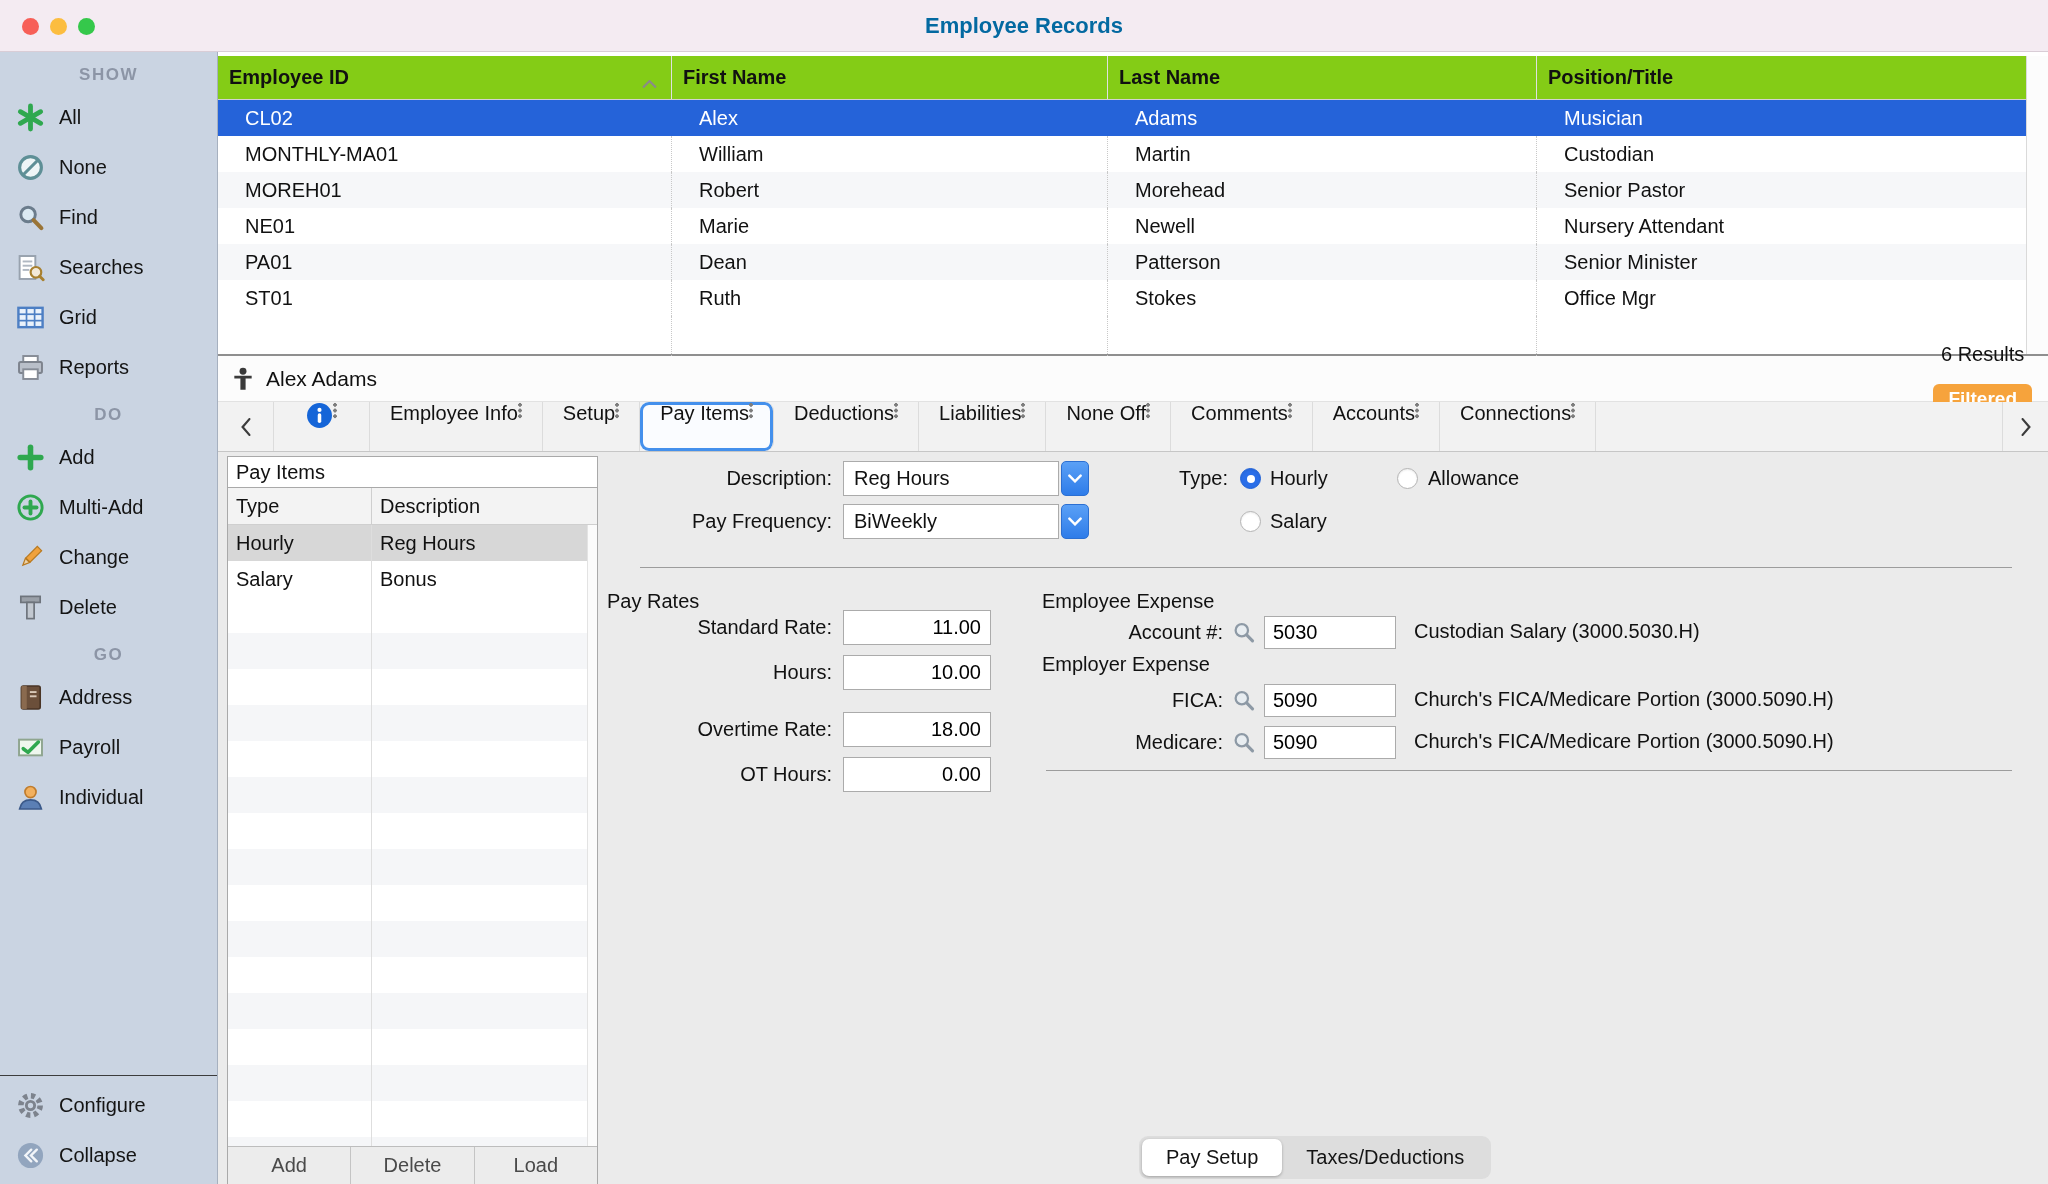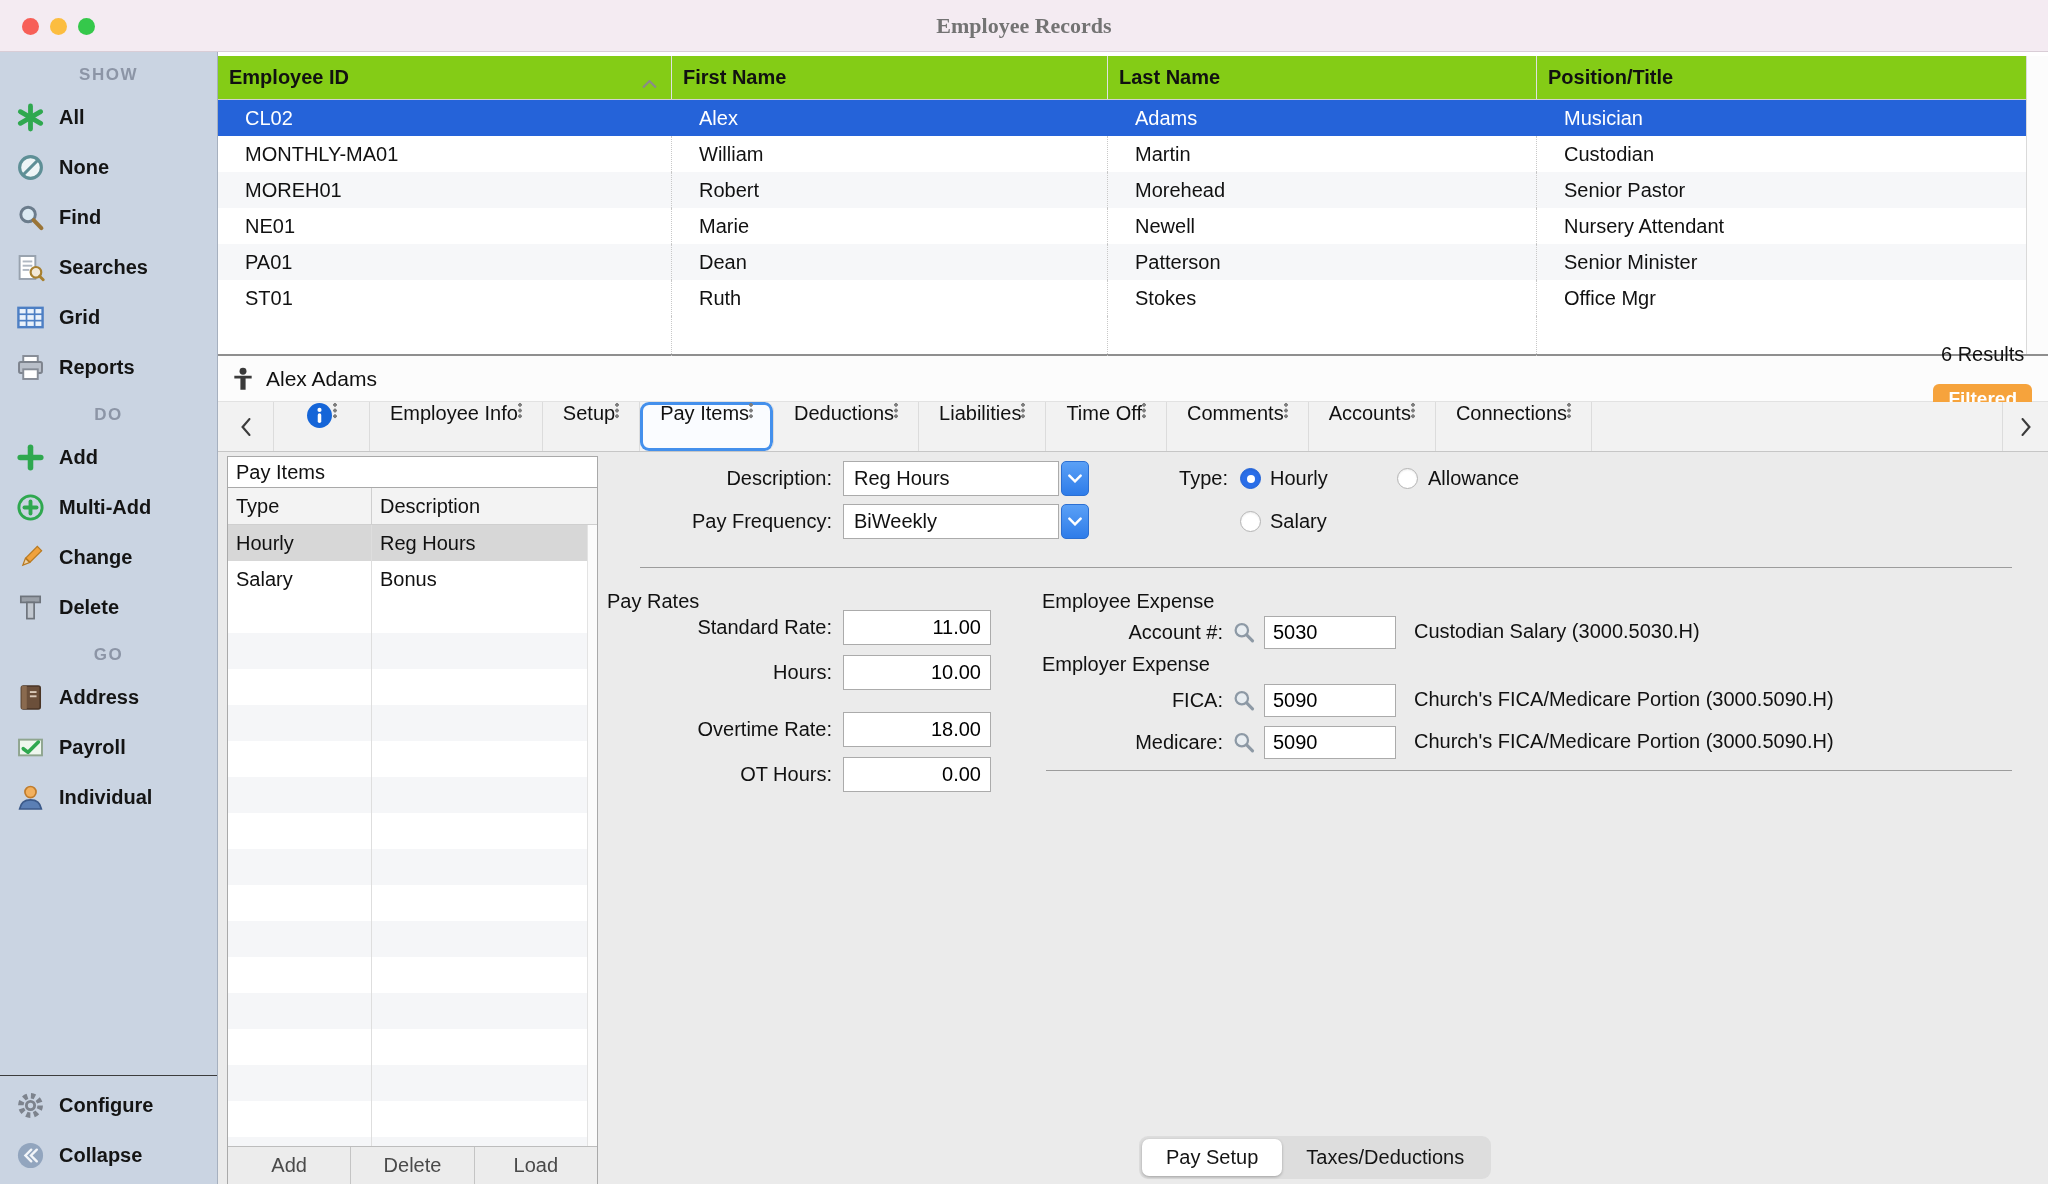--- a/index.html
+++ b/index.html
@@ -7,31 +7,31 @@
   body { font-family:"Liberation Sans","DejaVu Sans",sans-serif; font-size:20px; color:#111;
          background:#ebebeb; overflow:hidden; }
   .window { position:relative; width:2048px; height:1184px; background:#fff; }
 
   
   .titlebar { position:absolute; top:0; left:0; right:0; height:52px; background:#f4ebf2;
               border-bottom:1px solid #d9cdd6; display:flex; align-items:center; justify-content:center; z-index:5; }
   .traffic { position:absolute; left:22px; top:18px; display:flex; gap:11px; }
   .light { width:17px; height:17px; border-radius:50%; }
   .light.red{background:#f75f58;} .light.yellow{background:#fcbd40;} .light.green{background:#35c84b;}
-  .win-title { font-weight:bold; font-size:22px; color:#737373;font-family:Liberation Serif, serif; }
+  .win-title { font-weight:bold; font-size:22px; color:#0369a1; }
 
   
   .sidebar { position:absolute; top:52px; left:0; width:218px; bottom:0; background:#cad4e2;
              border-right:1px solid #a6b0bf; z-index:4; }
   .sb-section-label { text-align:center; font-size:17px; font-weight:bold; color:#8c95a6;
                       letter-spacing:1.5px; padding:13px 0 7px; }
   .sb-item { display:flex; align-items:center; gap:14px; height:50px; padding-left:16px; cursor:default; }
   .sb-icon { width:29px; height:29px; flex:0 0 29px; display:flex; }
   .sb-icon svg { width:100%; height:100%; }
-  .sb-label { font-size:20px; color:#141414; white-space:nowrap;font-weight:bold; }
+  .sb-label { font-size:20px; color:#141414; white-space:nowrap; }
   .sb-footer { position:absolute; left:0; right:0; bottom:4px; border-top:1px solid #3c3c3c; padding-top:4px; }
 
   
   .main { position:absolute; left:218px; top:52px; right:0; bottom:0; background:#fff; }
 
   
   .record-table { position:absolute; top:4px; left:0; right:0; height:300px; background:#fff;
                   border-bottom:2px solid #8f8f8f; padding-right:22px; }
   .t-header,.t-row,.t-empty { display:grid; grid-template-columns:454px 436px 429px 1fr; }
   .t-header { height:44px; background:#84cc16; border-bottom:1px solid #d2d2d2; font-weight:bold; }
@@ -409,21 +409,21 @@
         </div>
       <div class="tab">
           <span class="tab-label">Deductions</span>
           <span class="dots"></span>
         </div>
       <div class="tab">
           <span class="tab-label">Liabilities</span>
           <span class="dots"></span>
         </div>
       <div class="tab">
-          <span class="tab-label">Time Off</span>
+          <span class="tab-label">None Off</span>
           <span class="dots"></span>
         </div>
       <div class="tab">
           <span class="tab-label">Comments</span>
           <span class="dots"></span>
         </div>
       <div class="tab">
           <span class="tab-label">Accounts</span>
           <span class="dots"></span>
         </div>

